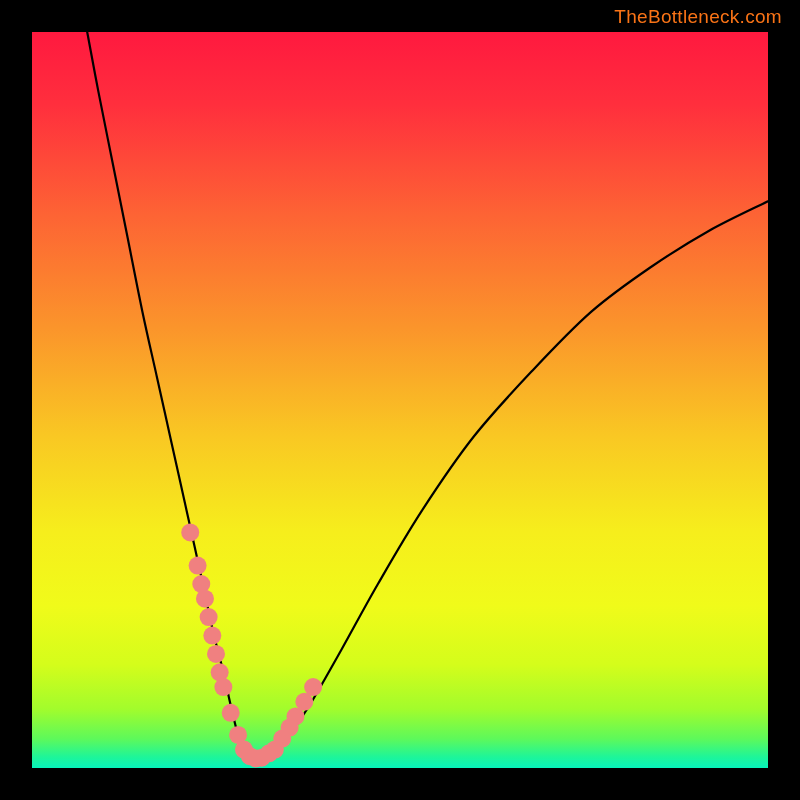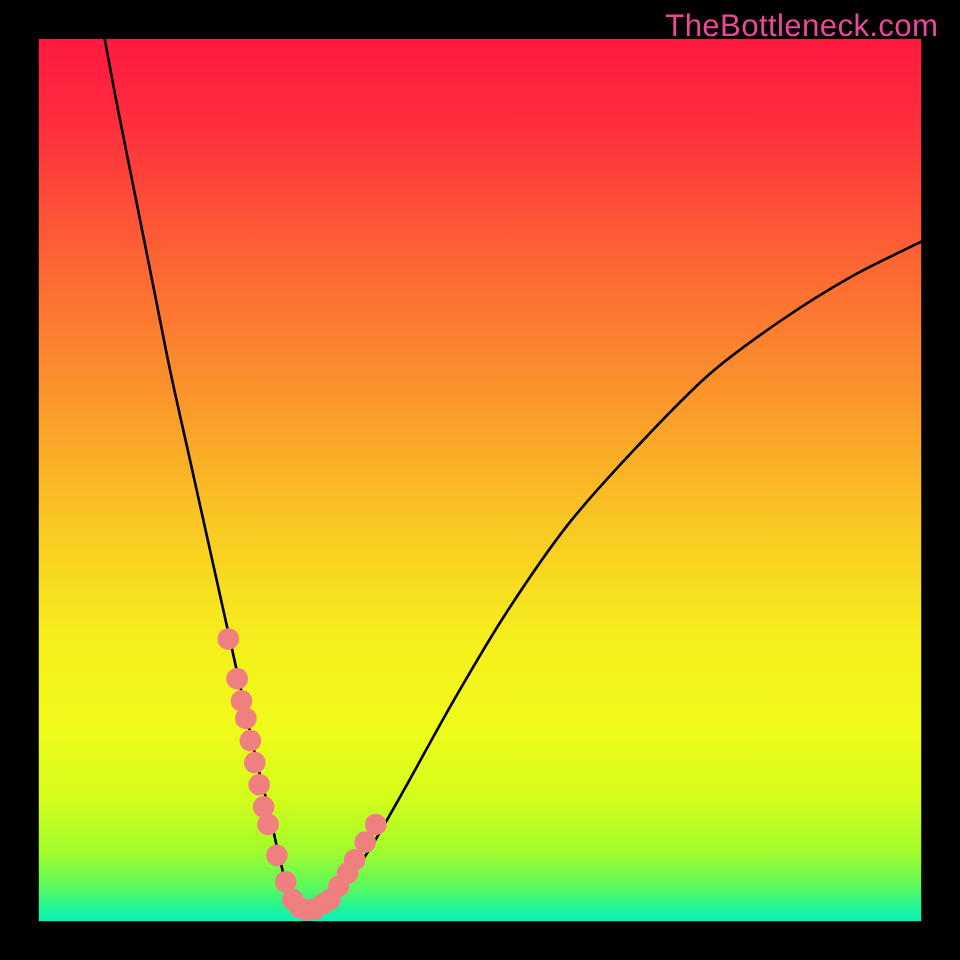--- a/index.html
+++ b/index.html
@@ -29,22 +29,22 @@
     inset: 0;
   }
   .curve {
     position: absolute;
     inset: 0;
   }
   .watermark {
     position: absolute;
     top: 6px;
     right: 18px;
-    color: #ec4899;
-    font-size: 26px;
+    color: #f97316;
+    font-size: 19px;
     font-weight: 500;
     letter-spacing: 0.3px;
   }
 </style>
 </head>
 <body>
 
 <div class="frame">
   <div class="watermark">TheBottleneck.com</div>
 

